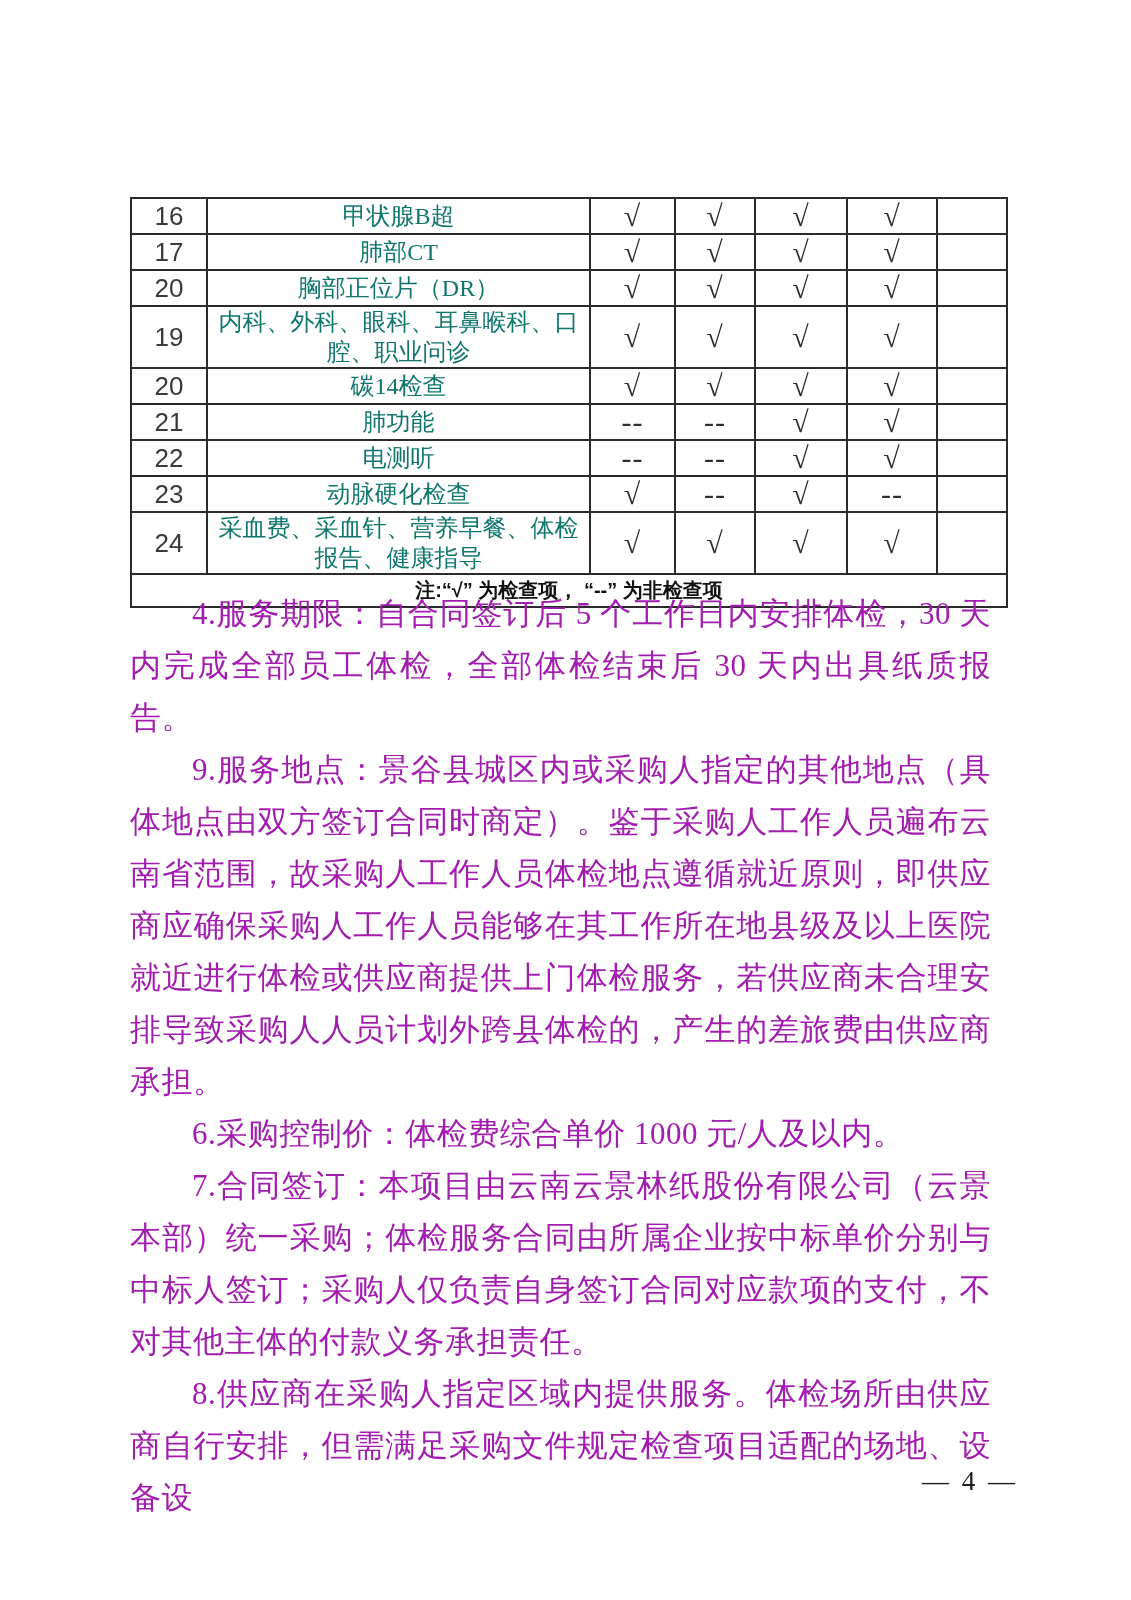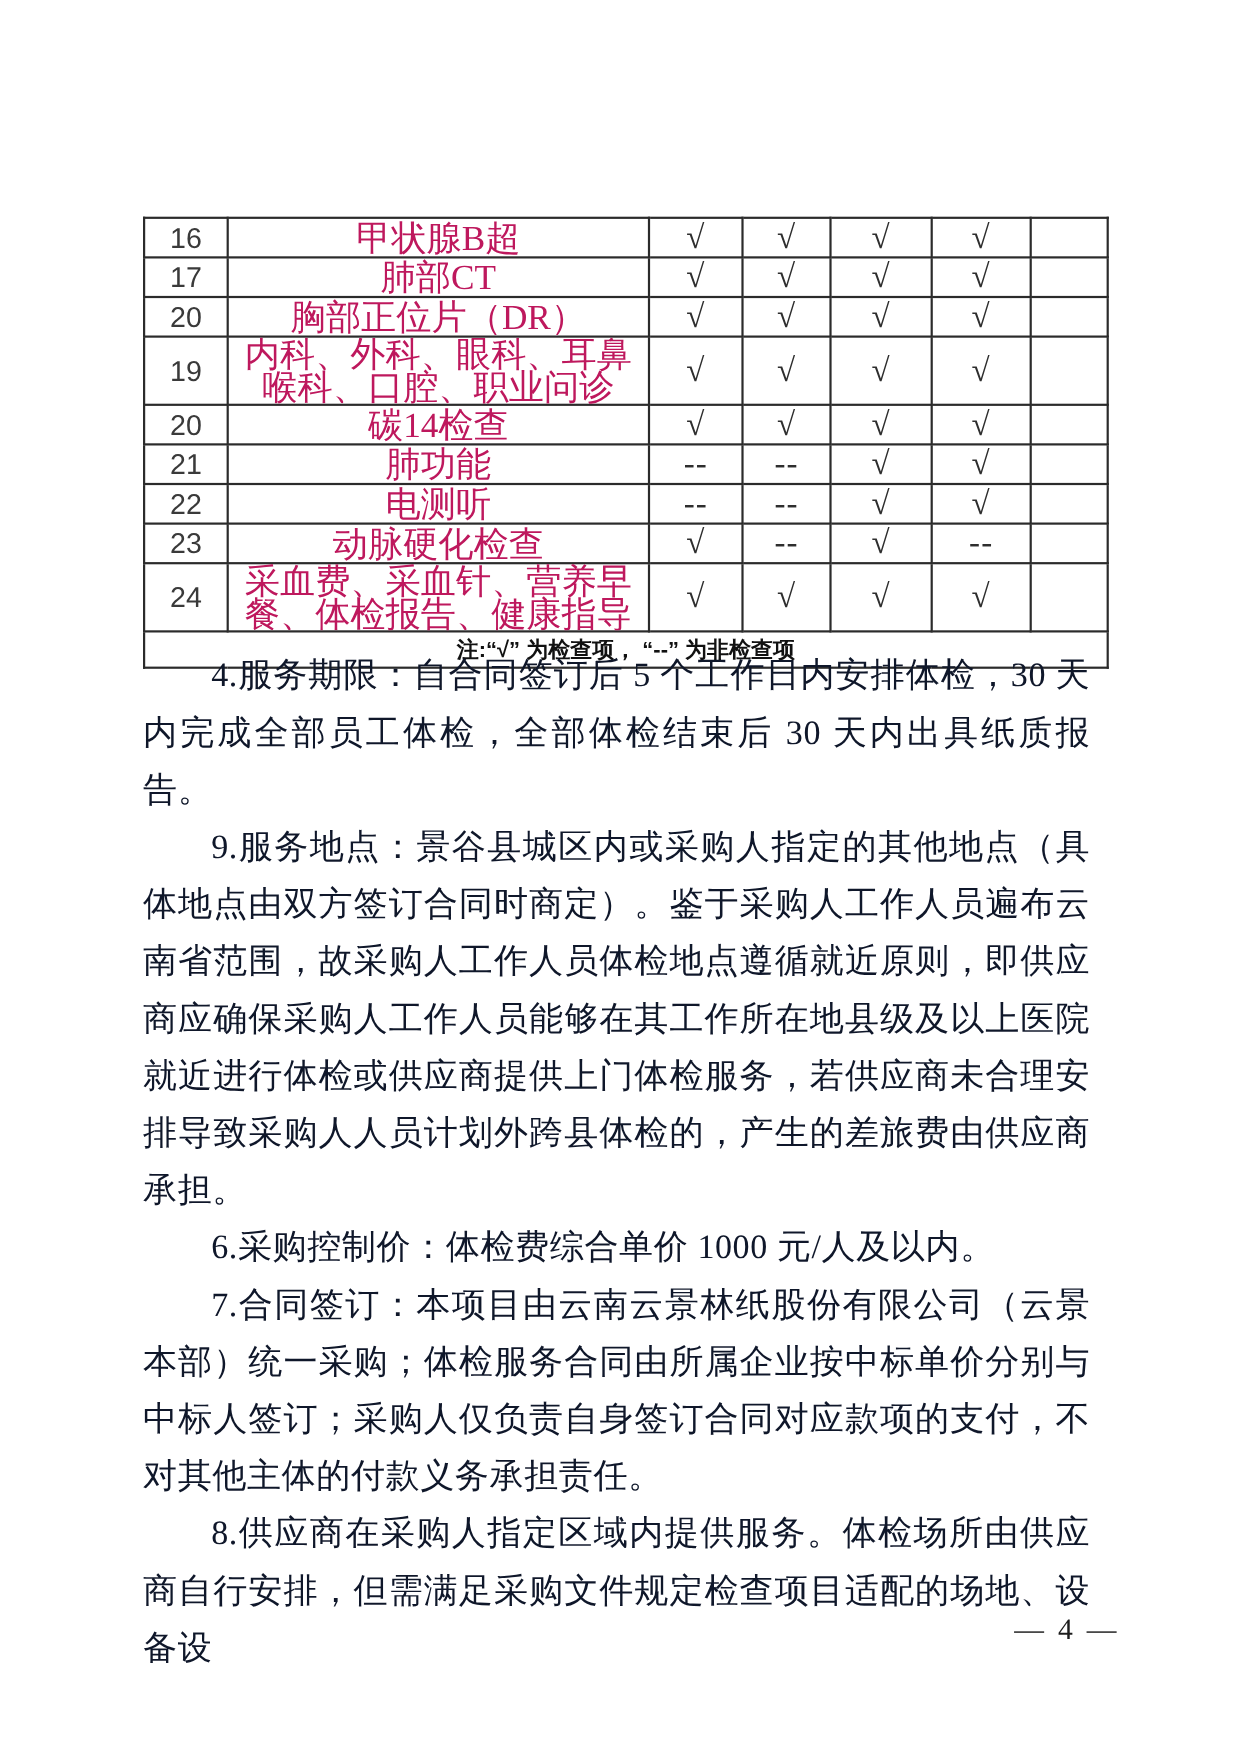--- a/index.html
+++ b/index.html
@@ -13,33 +13,33 @@
   
   table.exam{
     position:absolute;left:130px;top:197px;width:876px;
     border-collapse:collapse;table-layout:fixed;
   }
   table.exam td{
     border:2px solid #2b2b2b;text-align:center;vertical-align:middle;padding:0;
     overflow:hidden;
   }
   td.no{font-family:"Liberation Sans","DejaVu Sans",sans-serif;font-size:26px;color:#3a3a3a;}
-  td.item{font-size:32px;line-height:30px;padding:1px 8px;color:#be185d;}
+  td.item{font-size:24px;line-height:30px;padding:1px 8px;color:#0f766e;}
   td.chk{font-size:30px;color:#2e2e2e;letter-spacing:1px;}
   td.note{
     text-align:left;font-family:"Liberation Sans","DejaVu Sans",sans-serif;
     font-weight:bold;font-size:20px;padding:2px 6px;color:#111;
   }
 
   
   #body-text{position:absolute;left:130px;top:588px;width:861px;}
   #body-text p{
     margin:0;font-size:31px;line-height:52px;
     text-align:justify;text-justify:inter-ideograph;
-    text-indent:2em;letter-spacing:0.5px;color:#0f172a;
+    text-indent:2em;letter-spacing:0.5px;color:#a21caf;
   }
 
   
   .page-number{
     position:absolute;left:922px;top:1466px;font-size:27px;letter-spacing:3px;color:#1c1c1c;
   }
 
   
   .stamp{
     position:absolute;left:1076px;top:292px;width:55px;height:238px;

